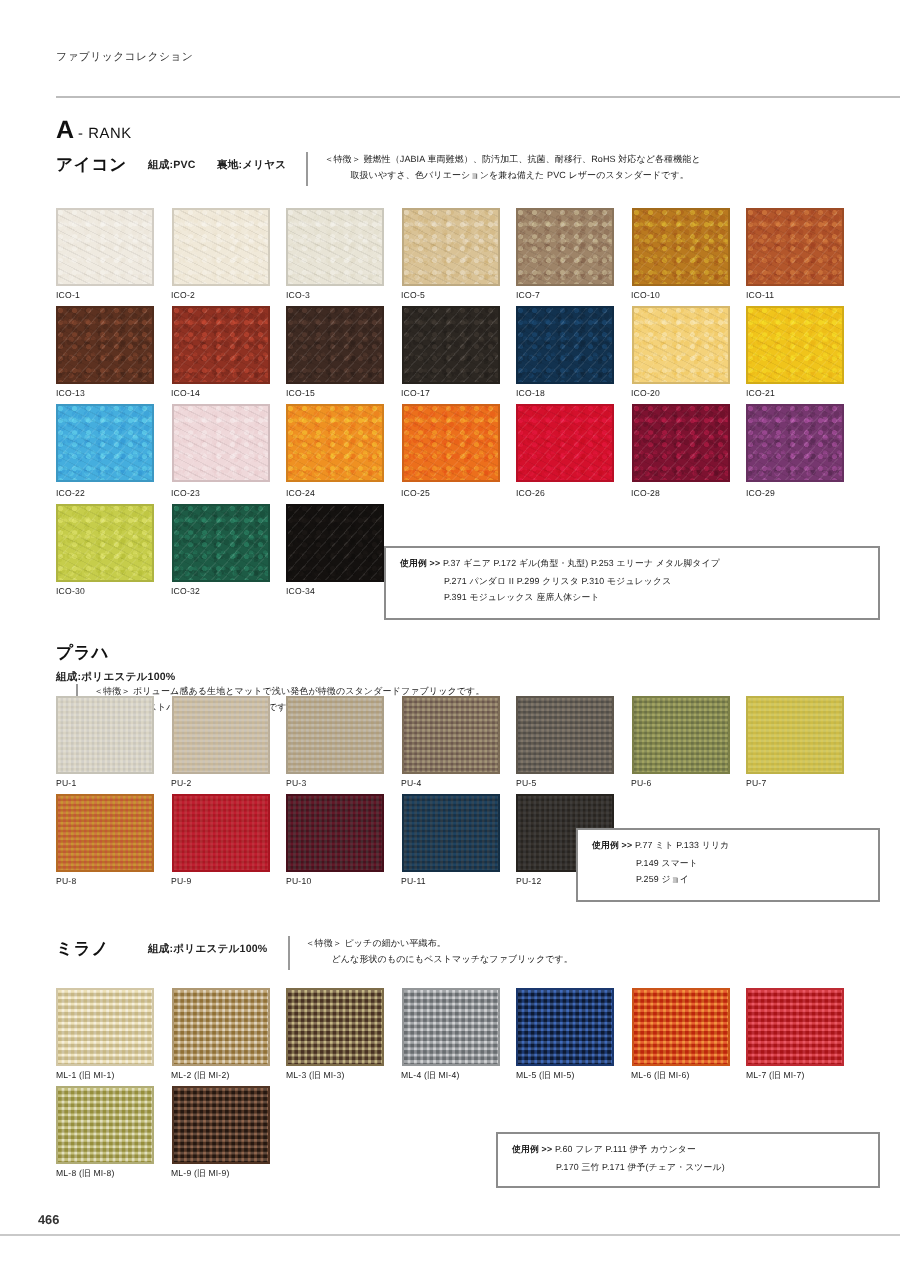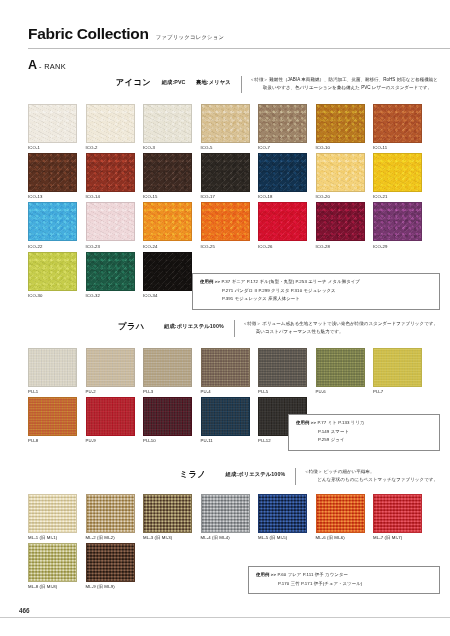--- a/index.html
+++ b/index.html
@@ -29,21 +29,21 @@
     height: 1px; background: #bdbdbd;
   }
   .rank {
     position: absolute; left: 28px; top: 58px;
     display: flex; align-items: baseline; gap: 2px;
   }
   .rank-letter { font-size: 12.5px; font-weight: bold; color: #111; }
   .rank-word { font-size: 7.4px; font-weight: normal; color: #111; letter-spacing: 0.3px;}
 
   
-  .sect-head { position: absolute; left: 28px; right: 12px; display: flex; align-items: flex-start; justify-content: flex-end; }
+  .sect-head { position: absolute; left: 28px; right: 12px; display: flex; align-items: flex-start; }
   .sect-name {
     font-size: 8.3px; font-weight: bold; color: #111; letter-spacing: .4px;
     width: 46px; flex: none; padding-top: 1px;
   }
   .sect-spec {
     font-size: 5.3px; font-weight: bold; color: #222; letter-spacing: .1px;
     padding-top: 3px; white-space: nowrap;
   }
   .sect-spec .s2 { margin-left: 9px; }
   .sect-desc {
@@ -126,21 +126,20 @@
   
   .foot-rule { position: absolute; left: 0; right: 0; bottom: 18px; height: 1px; background: #c9c9c9; }
   .pageno { position: absolute; left: 19px; bottom: 22px; font-size: 6.4px; font-weight:bold; color: #333; }
 </style>
 </head>
 <body>
 
 <div class="page">
 
   <div class="header">
-    <span class="header-title">Fabric Collection</span>
     <span class="header-sub">ファブリックコレクション</span>
   </div>
   <div class="header-rule"></div>
 
   <div class="rank">
     <span class="rank-letter">A</span>
     <span class="rank-word">- RANK</span>
   </div>
 
   <div class="sect-head" style="top:76px;">
@@ -256,21 +255,21 @@
 
   <div class="usebox" style="left:192px; top:273px; width:248px;">
     <div class="use-line">
       <span class="use-lead">使用例 &gt;&gt;</span>
       <span>P.37 ギニア  P.172 ギル(角型・丸型)  P.253 エリーナ メタル脚タイプ</span>
     </div>
     <div class="use-line use-ind">P.271 パンダロ II  P.299 クリスタ  P.310 モジュレックス</div>
     <div class="use-line use-ind2">P.391 モジュレックス 座席人体シート</div>
   </div>
 
-  <div class="sect-head" style="top:320px;">
+  <div class="sect-head" style="top:320px;flex-direction:column;">
     <div class="sect-name">プラハ</div>
     <div class="sect-spec">
       <span>組成:ポリエステル100%</span>
     </div>
     <div class="sect-desc">
       <span>＜特徴＞ ボリューム感ある生地とマットで浅い発色が特徴のスタンダードファブリックです。</span>
       <span class="ind">高いコストパフォーマンス性も魅力です。</span>
     </div>
   </div>
 

